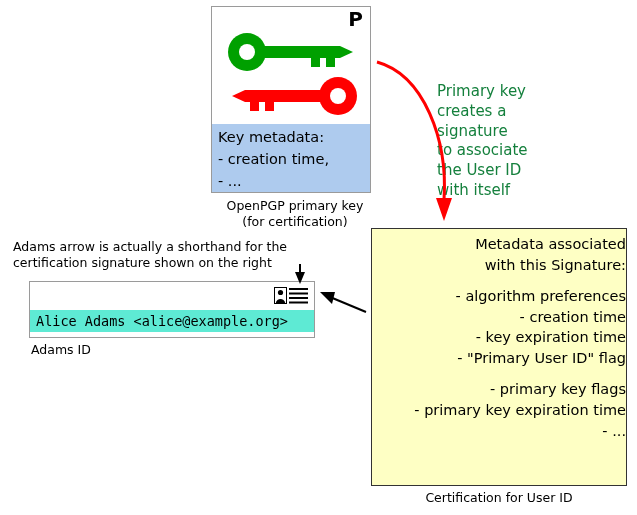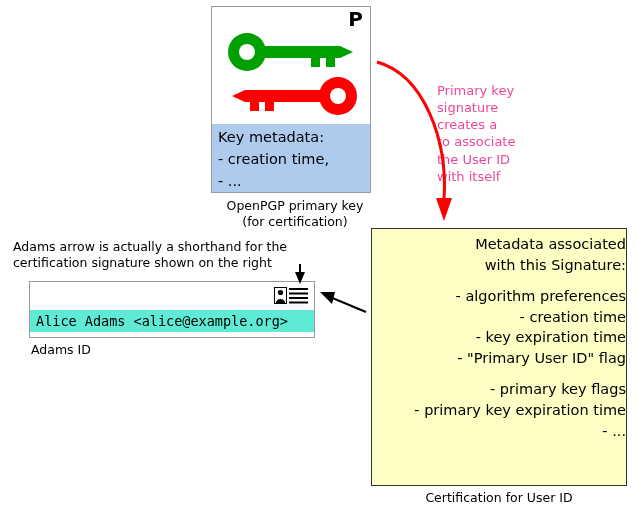--- a/index.html
+++ b/index.html
@@ -69,22 +69,22 @@
     font-size: 12.5px;
     color: #000000;
     line-height: 1.25;
   }
 
   
   #red-note {
     left: 437px;
     top: 82px;
     width: 115px;
-    font-size: 13px;
-    color: #ec4899;
+    font-size: 15px;
+    color: #15803d;
     line-height: 1.32;
   }
 
   
   #shorthand-note {
     left: 13px;
     top: 239px;
     width: 300px;
     font-size: 12.5px;
     color: #000000;
@@ -198,22 +198,22 @@
   </div>
 </div>
 
 <div class="abs" id="primary-key-caption">
   <div>OpenPGP primary key</div>
   <div>(for certification)</div>
 </div>
 
 <div class="abs" id="red-note">
   <div>Primary key</div>
+  <div>creates a</div>
   <div>signature</div>
-  <div>creates a</div>
   <div>to associate</div>
   <div>the User ID</div>
   <div>with itself</div>
 </div>
 
 <div class="abs" id="shorthand-note">
   <div>Adams arrow is actually a shorthand for the</div>
   <div>certification signature shown on the right</div>
 </div>
 

